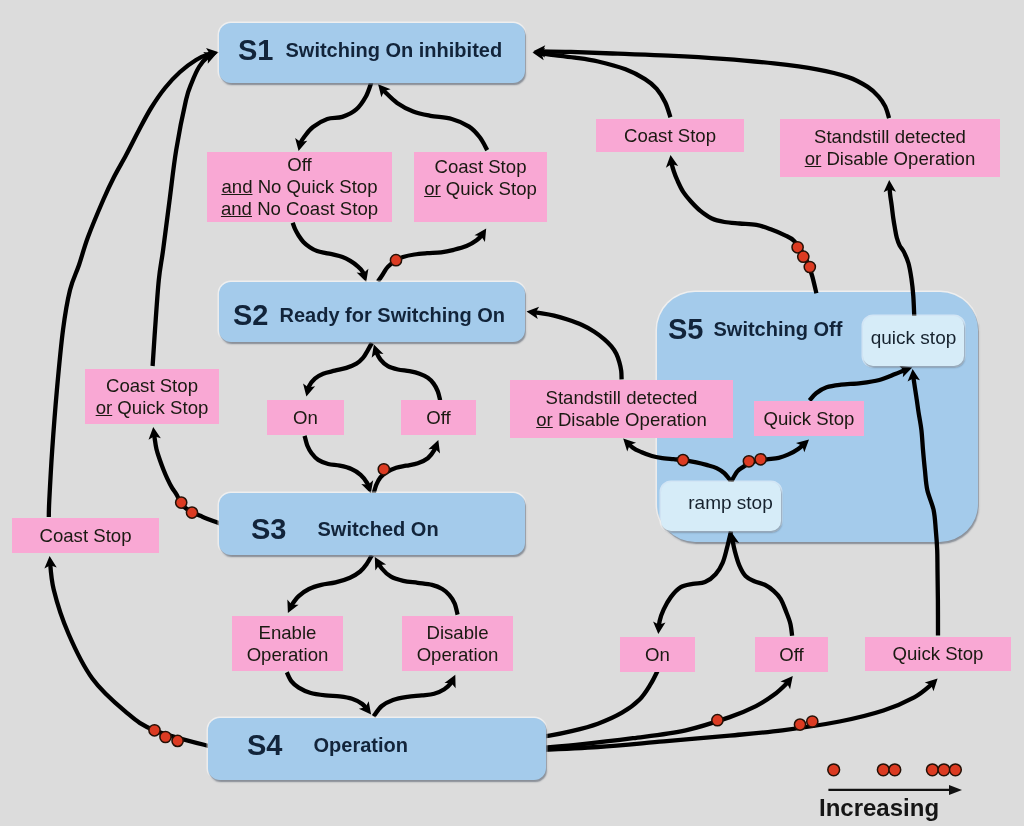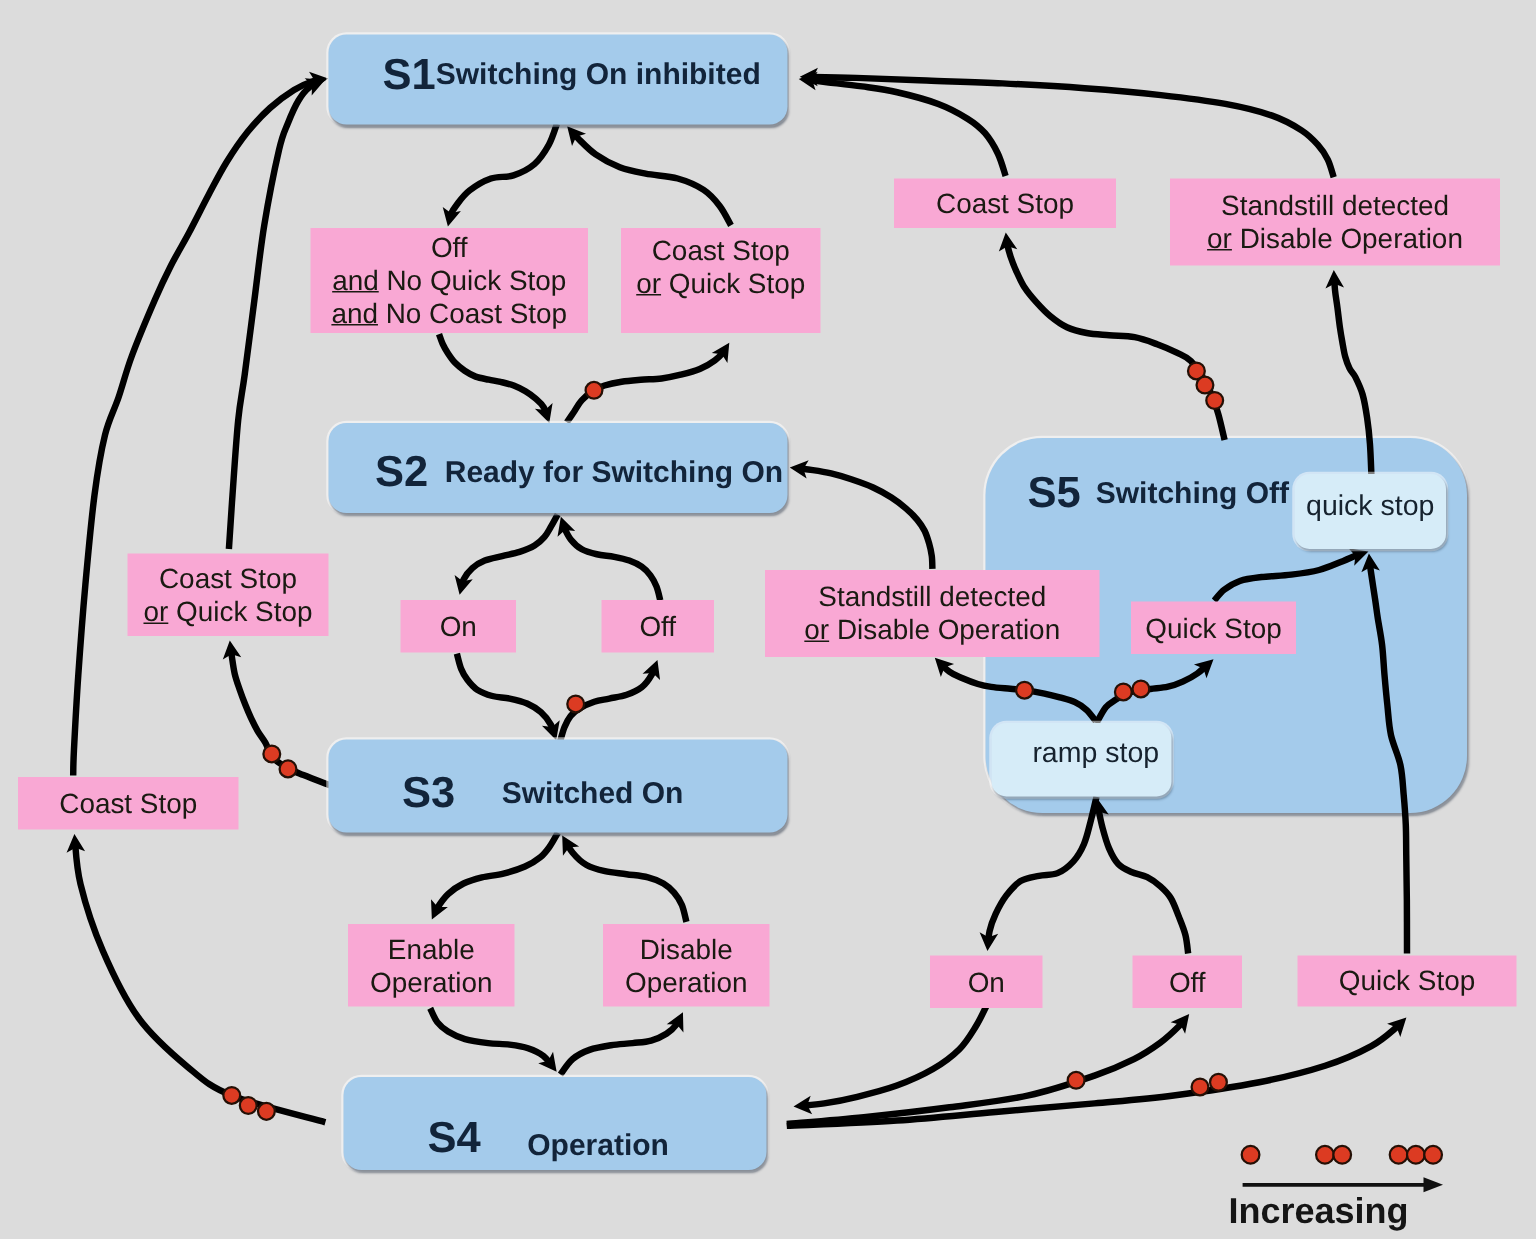--- a/index.html
+++ b/index.html
@@ -8,21 +8,21 @@
        font-family:"Liberation Sans",sans-serif;}
   #canvas{position:relative;width:1024px;height:826px;background:#dcdcdc;}
   svg.layer{position:absolute;left:0;top:0;width:1024px;height:826px;overflow:visible;z-index:5;}
   .node{position:absolute;box-sizing:border-box;display:flex;align-items:center;z-index:8;}
   .cond{background:#f9a8d4;color:#1a1a12;font-size:18.6px;line-height:21.7px;
         text-align:center;justify-content:center;white-space:pre;}
   .cond span{display:block;}
   .cond u{text-decoration:underline;text-underline-offset:1px;}
   .state{position:absolute;box-sizing:border-box;display:flex;align-items:center;z-index:8;
          background:#a4cbeb;border-radius:12px;color:#12243a;
-         box-shadow:1px 2px 1.5px rgba(10,25,45,0.45), 0 0 0 1.5px rgba(255,255,255,0.55);padding-left:17px;}
+         box-shadow:1px 2px 1.5px rgba(10,25,45,0.45), 0 0 0 1.5px rgba(255,255,255,0.55);}
   .state .code{font-weight:bold;font-size:29px;letter-spacing:0px;}
   .state .lbl{font-weight:bold;font-size:20px;}
   .sub{background:#d6ecf8;border-radius:10px;color:#16222e;font-size:19px;
        justify-content:center;box-shadow:1px 2px 1.5px rgba(10,25,45,0.30), 0 0 0 1.5px rgba(255,255,255,0.5);}
   .legend-label{position:absolute;font-size:24px;font-weight:bold;color:#151515;z-index:8;}
 </style>
 </head>
 <body>
 
 <div id="canvas">
@@ -114,34 +114,34 @@
 
   <div class="state" id="n-s5" style="left:657px;top:292px;width:321px;height:250px;border-radius:38px;align-items:flex-start;z-index:1;">
     <div style="display:flex;align-items:center;margin:21px 0 0 11px;">
       <span class="code">S5</span>
       <span class="lbl" style="margin-left:10px;">Switching Off</span>
     </div>
   </div>
 
   <div class="state" id="n-s1" style="left:219px;top:23px;width:306px;height:60px;">
     <span class="code" style="margin-left:19px;position:relative;top:-3px;">S1</span>
-    <span class="lbl" style="margin-left:0;position:relative;top:-3px;">Switching On inhibited</span>
+    <span class="lbl" style="margin-left:12px;position:relative;top:-3px;">Switching On inhibited</span>
   </div>
 
   <div class="state" id="n-s2" style="left:219px;top:282px;width:306px;height:60px;">
     <span class="code" style="margin-left:14px;position:relative;top:3px;">S2</span>
     <span class="lbl" style="margin-left:11px;position:relative;top:3px;">Ready for Switching On</span>
   </div>
 
   <div class="state" id="n-s3" style="left:219px;top:493px;width:306px;height:62px;">
     <span class="code" style="margin-left:32px;position:relative;top:5px;">S3</span>
     <span class="lbl" style="margin-left:31px;position:relative;top:5px;">Switched On</span>
   </div>
 
-  <div class="state" id="n-s4" style="left:229px;top:718px;width:282px;height:62px;align-items:flex-end;">
+  <div class="state" id="n-s4" style="left:208px;top:718px;width:338px;height:62px;">
     <span class="code" style="margin-left:39px;position:relative;top:-4px;">S4</span>
     <span class="lbl" style="margin-left:31px;position:relative;top:-4px;">Operation</span>
   </div>
 
   <div class="node sub" id="n-quickstop" style="left:863px;top:316px;width:101px;height:50px;">
     <span style="position:relative;top:-3px;">quick stop</span>
   </div>
   <div class="node sub" id="n-rampstop" style="left:661px;top:482px;width:120px;height:49px;padding-left:19px;">
     <span style="position:relative;top:-4px;">ramp stop</span>
   </div>

